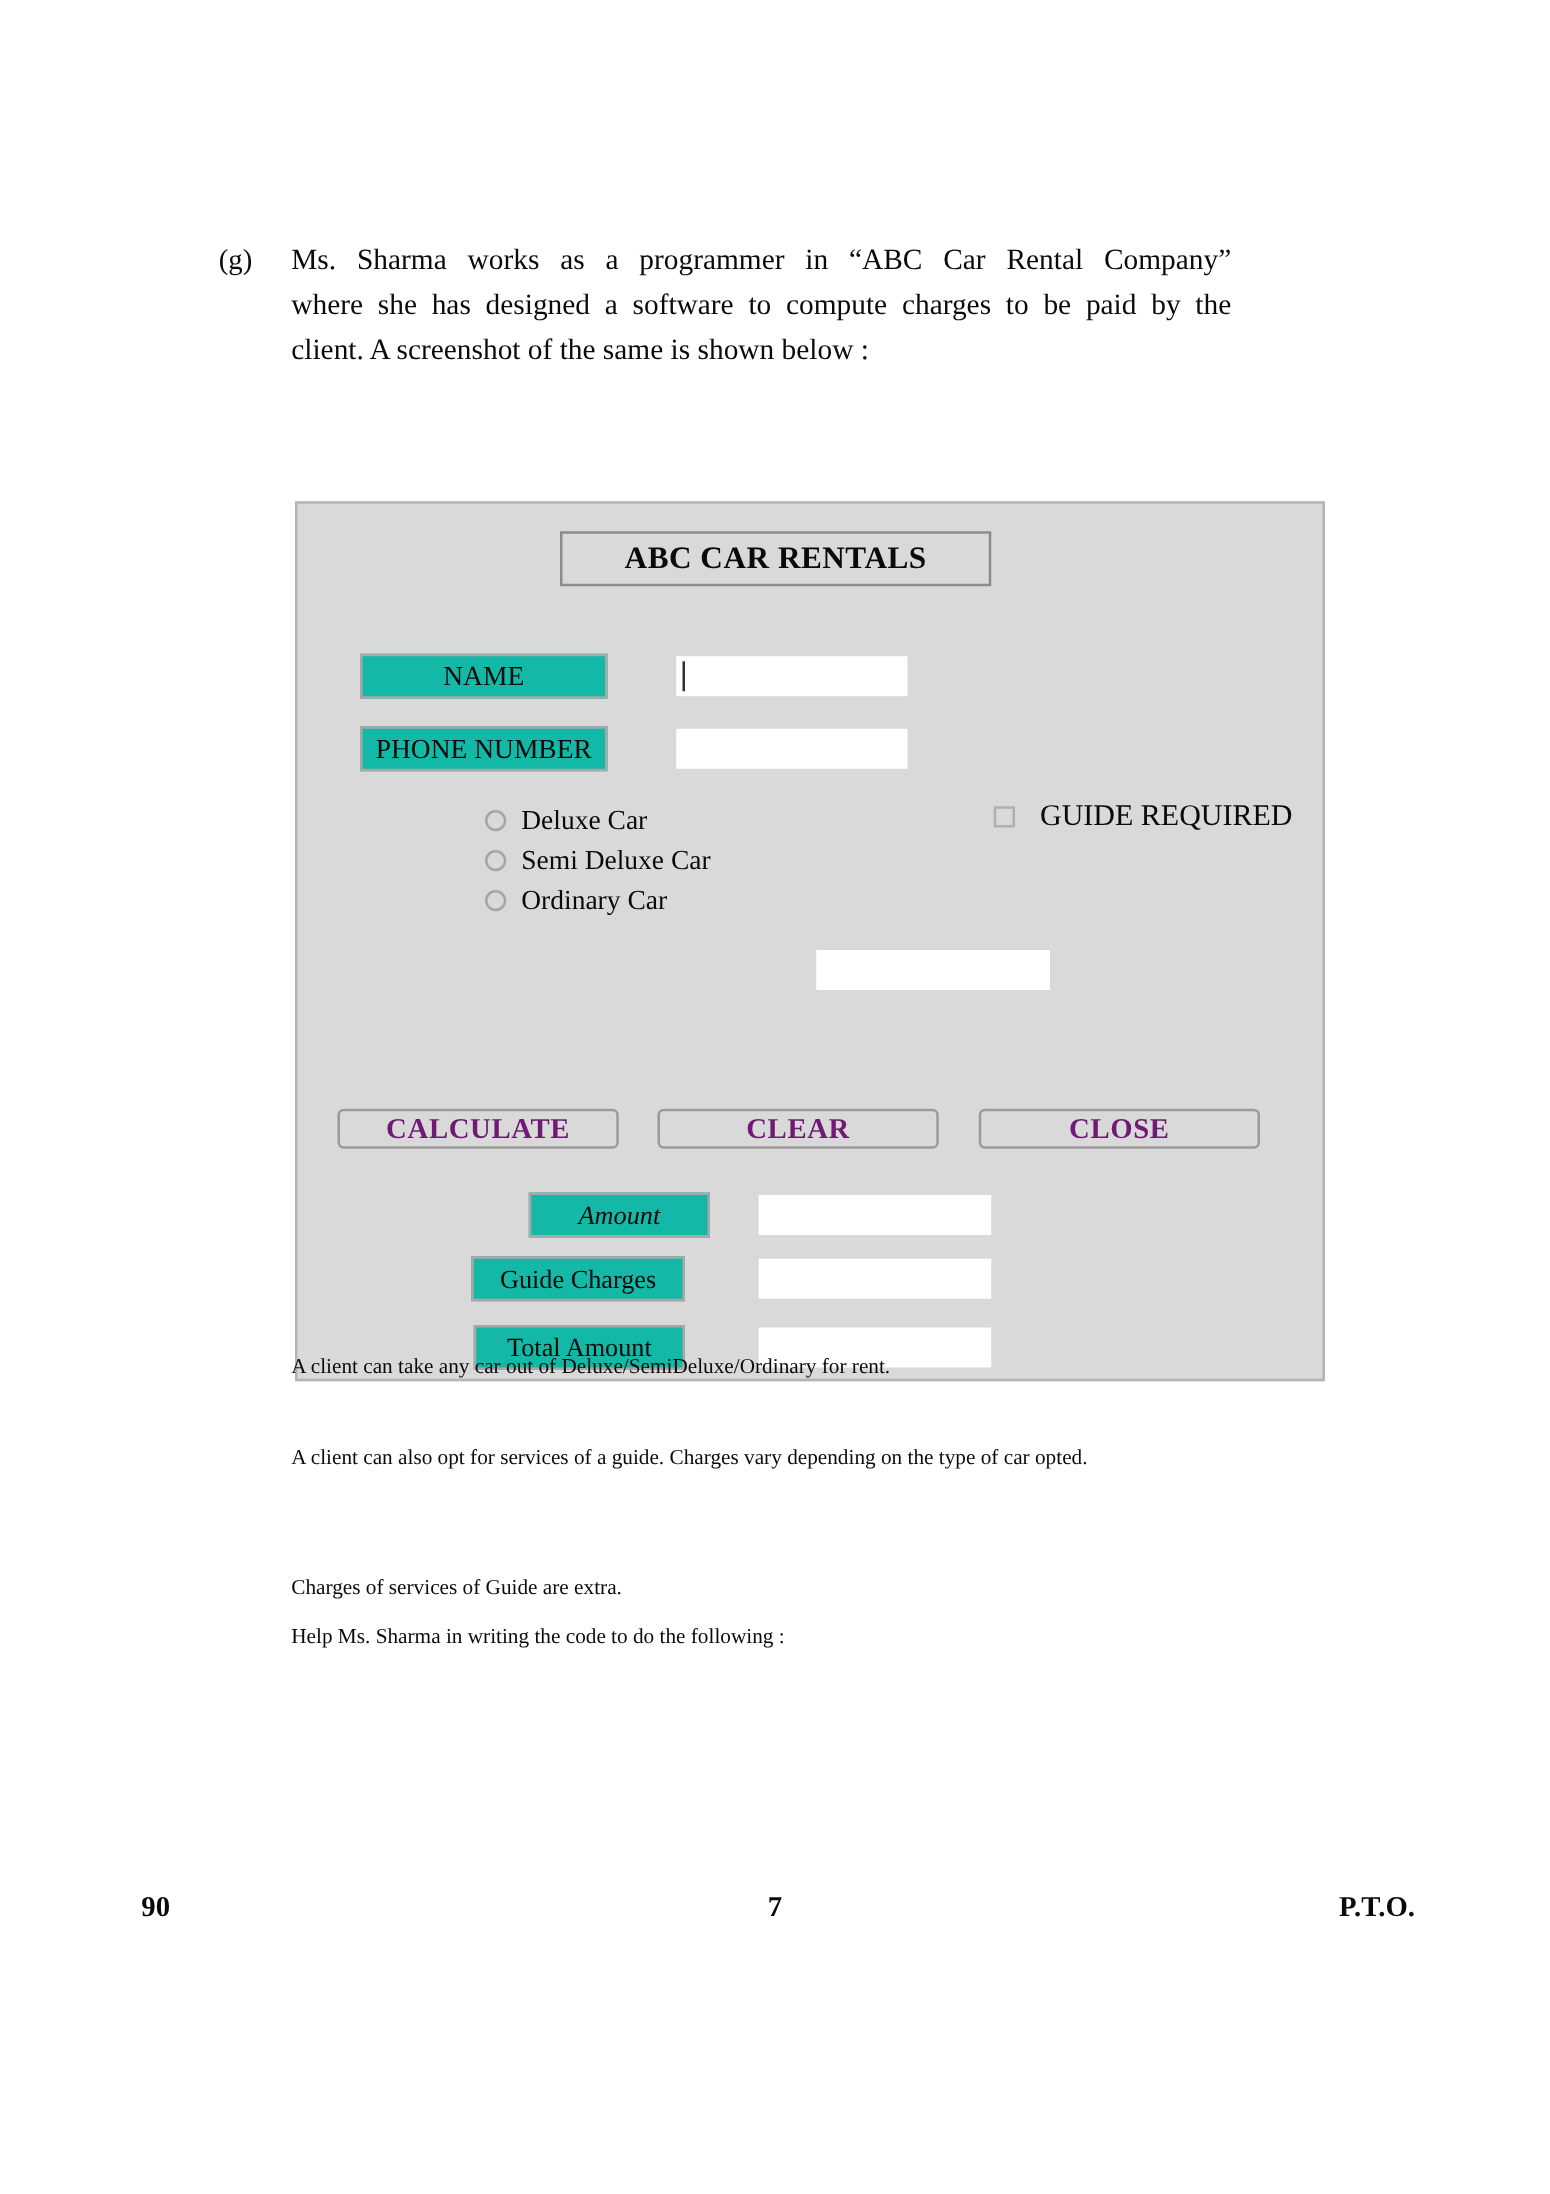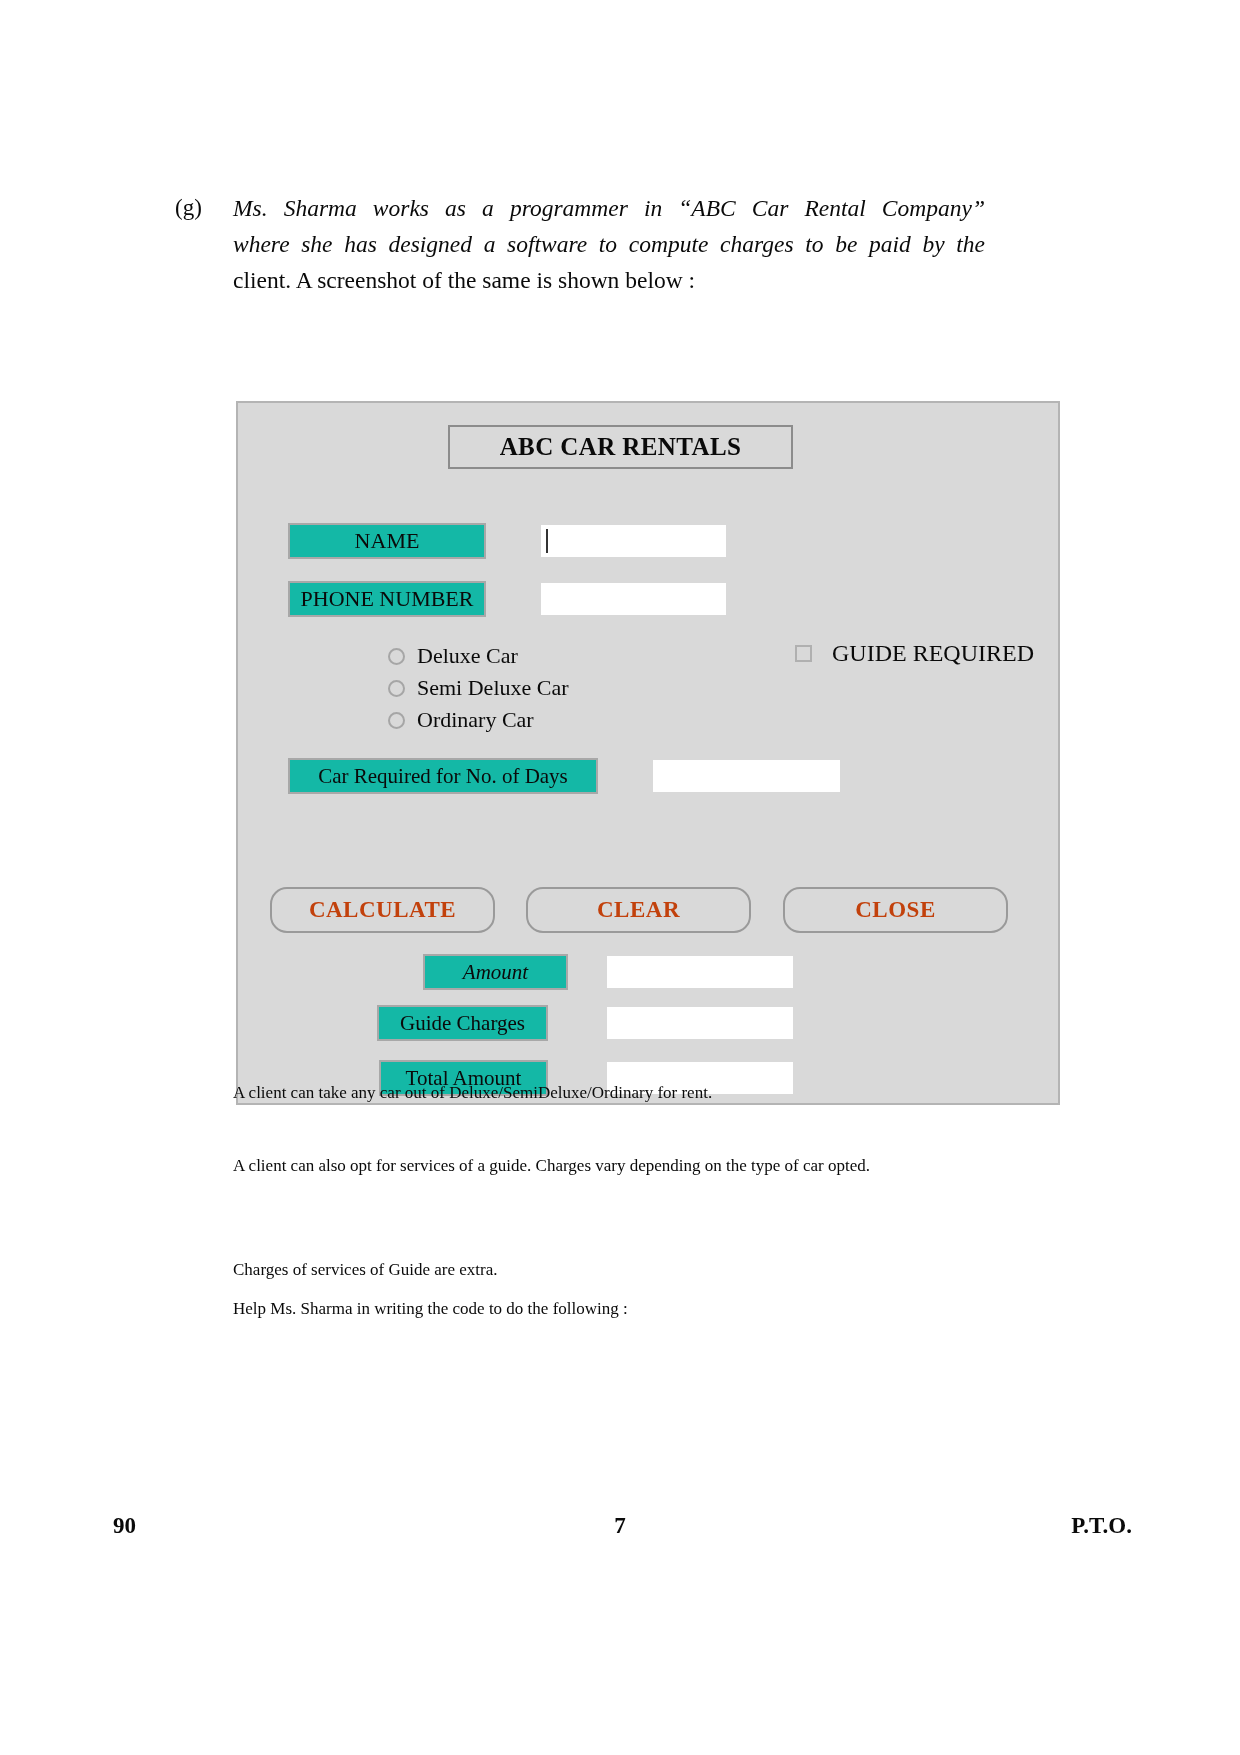--- a/index.html
+++ b/index.html
@@ -35,21 +35,20 @@
     font-size: 23.5px;
     line-height: 36px;
     text-align: justify;
   }
   .q-line { display: block; white-space: nowrap; }
   .q-line.justify {
     display: block;
     text-align: justify;
     text-align-last: justify;
     white-space: normal;
-    font-style: italic;
   }
 
   
   .form-panel {
     position: absolute;
     left: 236px;
     top: 401px;
     width: 824px;
     height: 704px;
     background: #d9d9d9;
@@ -130,33 +129,33 @@
     width: 17px;
     height: 17px;
     border: 2px solid #b0b0b0;
     background: #d9d9d9;
     box-sizing: border-box;
     margin-right: 20px;
   }
 
   .btn {
     position: absolute;
-    height: 46px;
+    height: 32px;
     border: 2px solid #9a9a9a;
-    border-radius: 17px;
+    border-radius: 5px;
     background: #d9d9d9;
     box-sizing: border-box;
     display: flex;
     align-items: center;
     justify-content: center;
     font-size: 23px;
     font-weight: bold;
     letter-spacing: 0.5px;
     font-family: "Liberation Serif", "DejaVu Serif", serif;
-    color: #c2410c;
+    color: #701a75;
   }
 
   
   .para {
     position: absolute;
     left: 233px;
     width: 760px;
     font-size: 17px;
     line-height: 36px;
   }
@@ -221,21 +220,20 @@
   <div class="radio-row" style="left:150px; top:304px;">
     <span class="radio-dot"></span>
     <span>Ordinary Car</span>
   </div>
 
   <div class="chk-row" style="left:518px; top:237px;">
     <span class="chk-box"></span>
     <span>GUIDE REQUIRED</span>
   </div>
 
-  <div class="lbl sm" style="left:50px; top:355px; width:310px;">Car Required for No. of Days</div>
   <div class="txt" style="left:415px; top:357px; width:187px;"></div>
 
   <div class="btn" style="left:32px; top:484px; width:225px;">CALCULATE</div>
   <div class="btn" style="left:288px; top:484px; width:225px;">CLEAR</div>
   <div class="btn" style="left:545px; top:484px; width:225px;">CLOSE</div>
 
   <div class="lbl sm" style="left:185px; top:551px; width:145px;font-style:italic;">Amount</div>
   <div class="txt" style="left:369px; top:553px; width:186px;"></div>
 
   <div class="lbl sm" style="left:139px; top:602px; width:171px;">Guide Charges</div>

